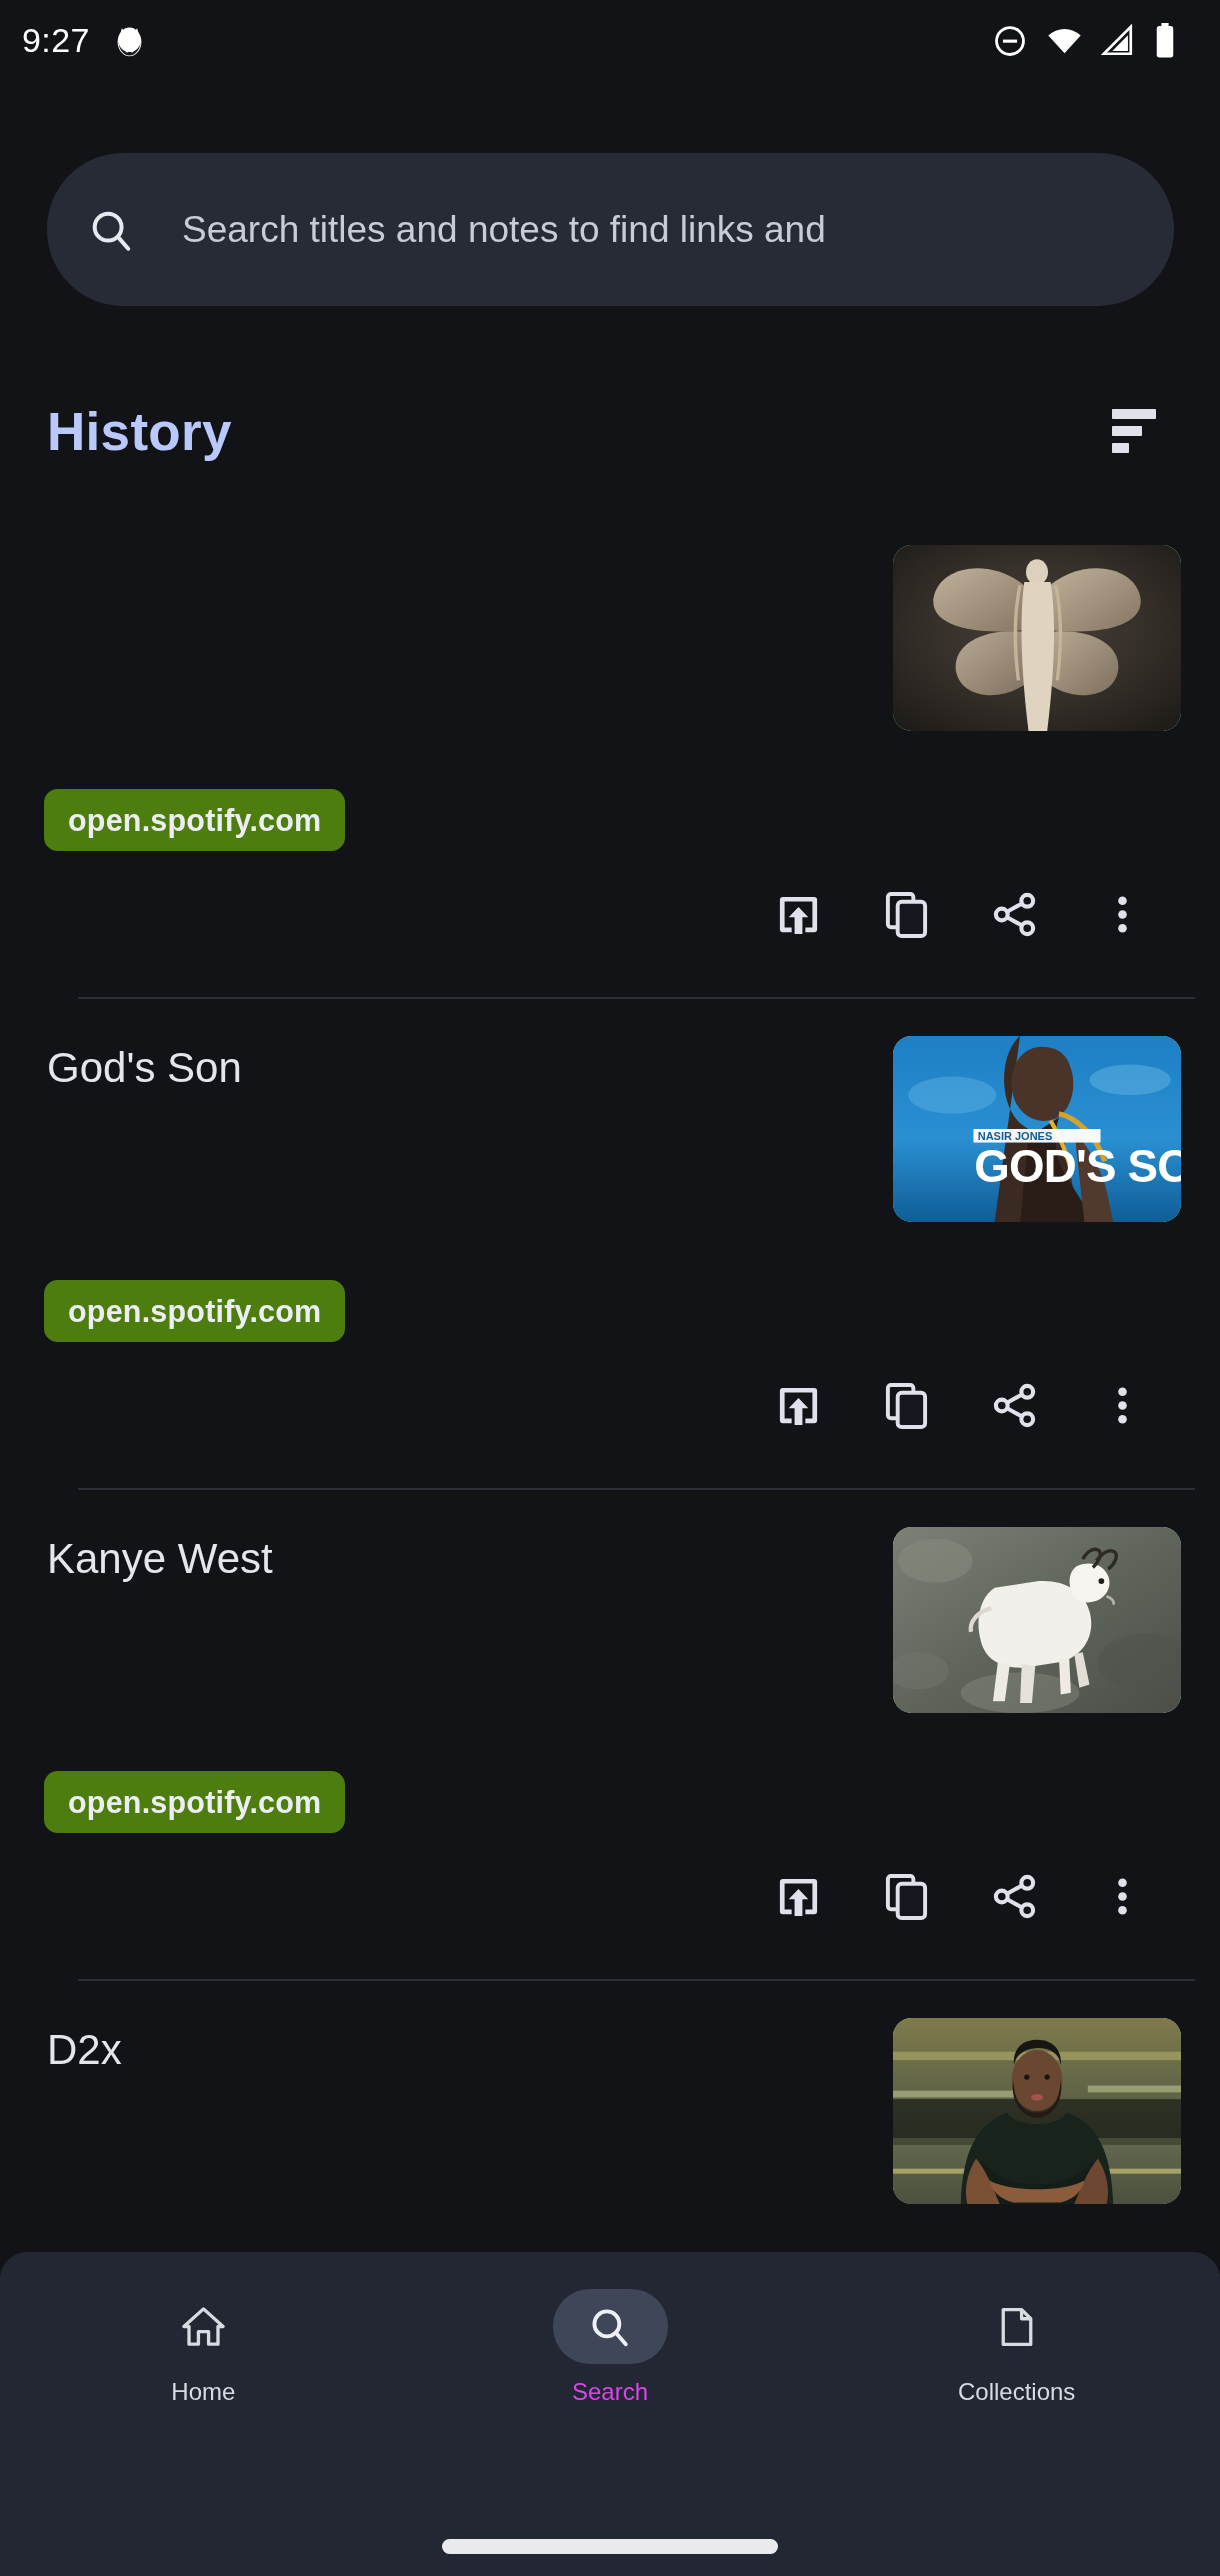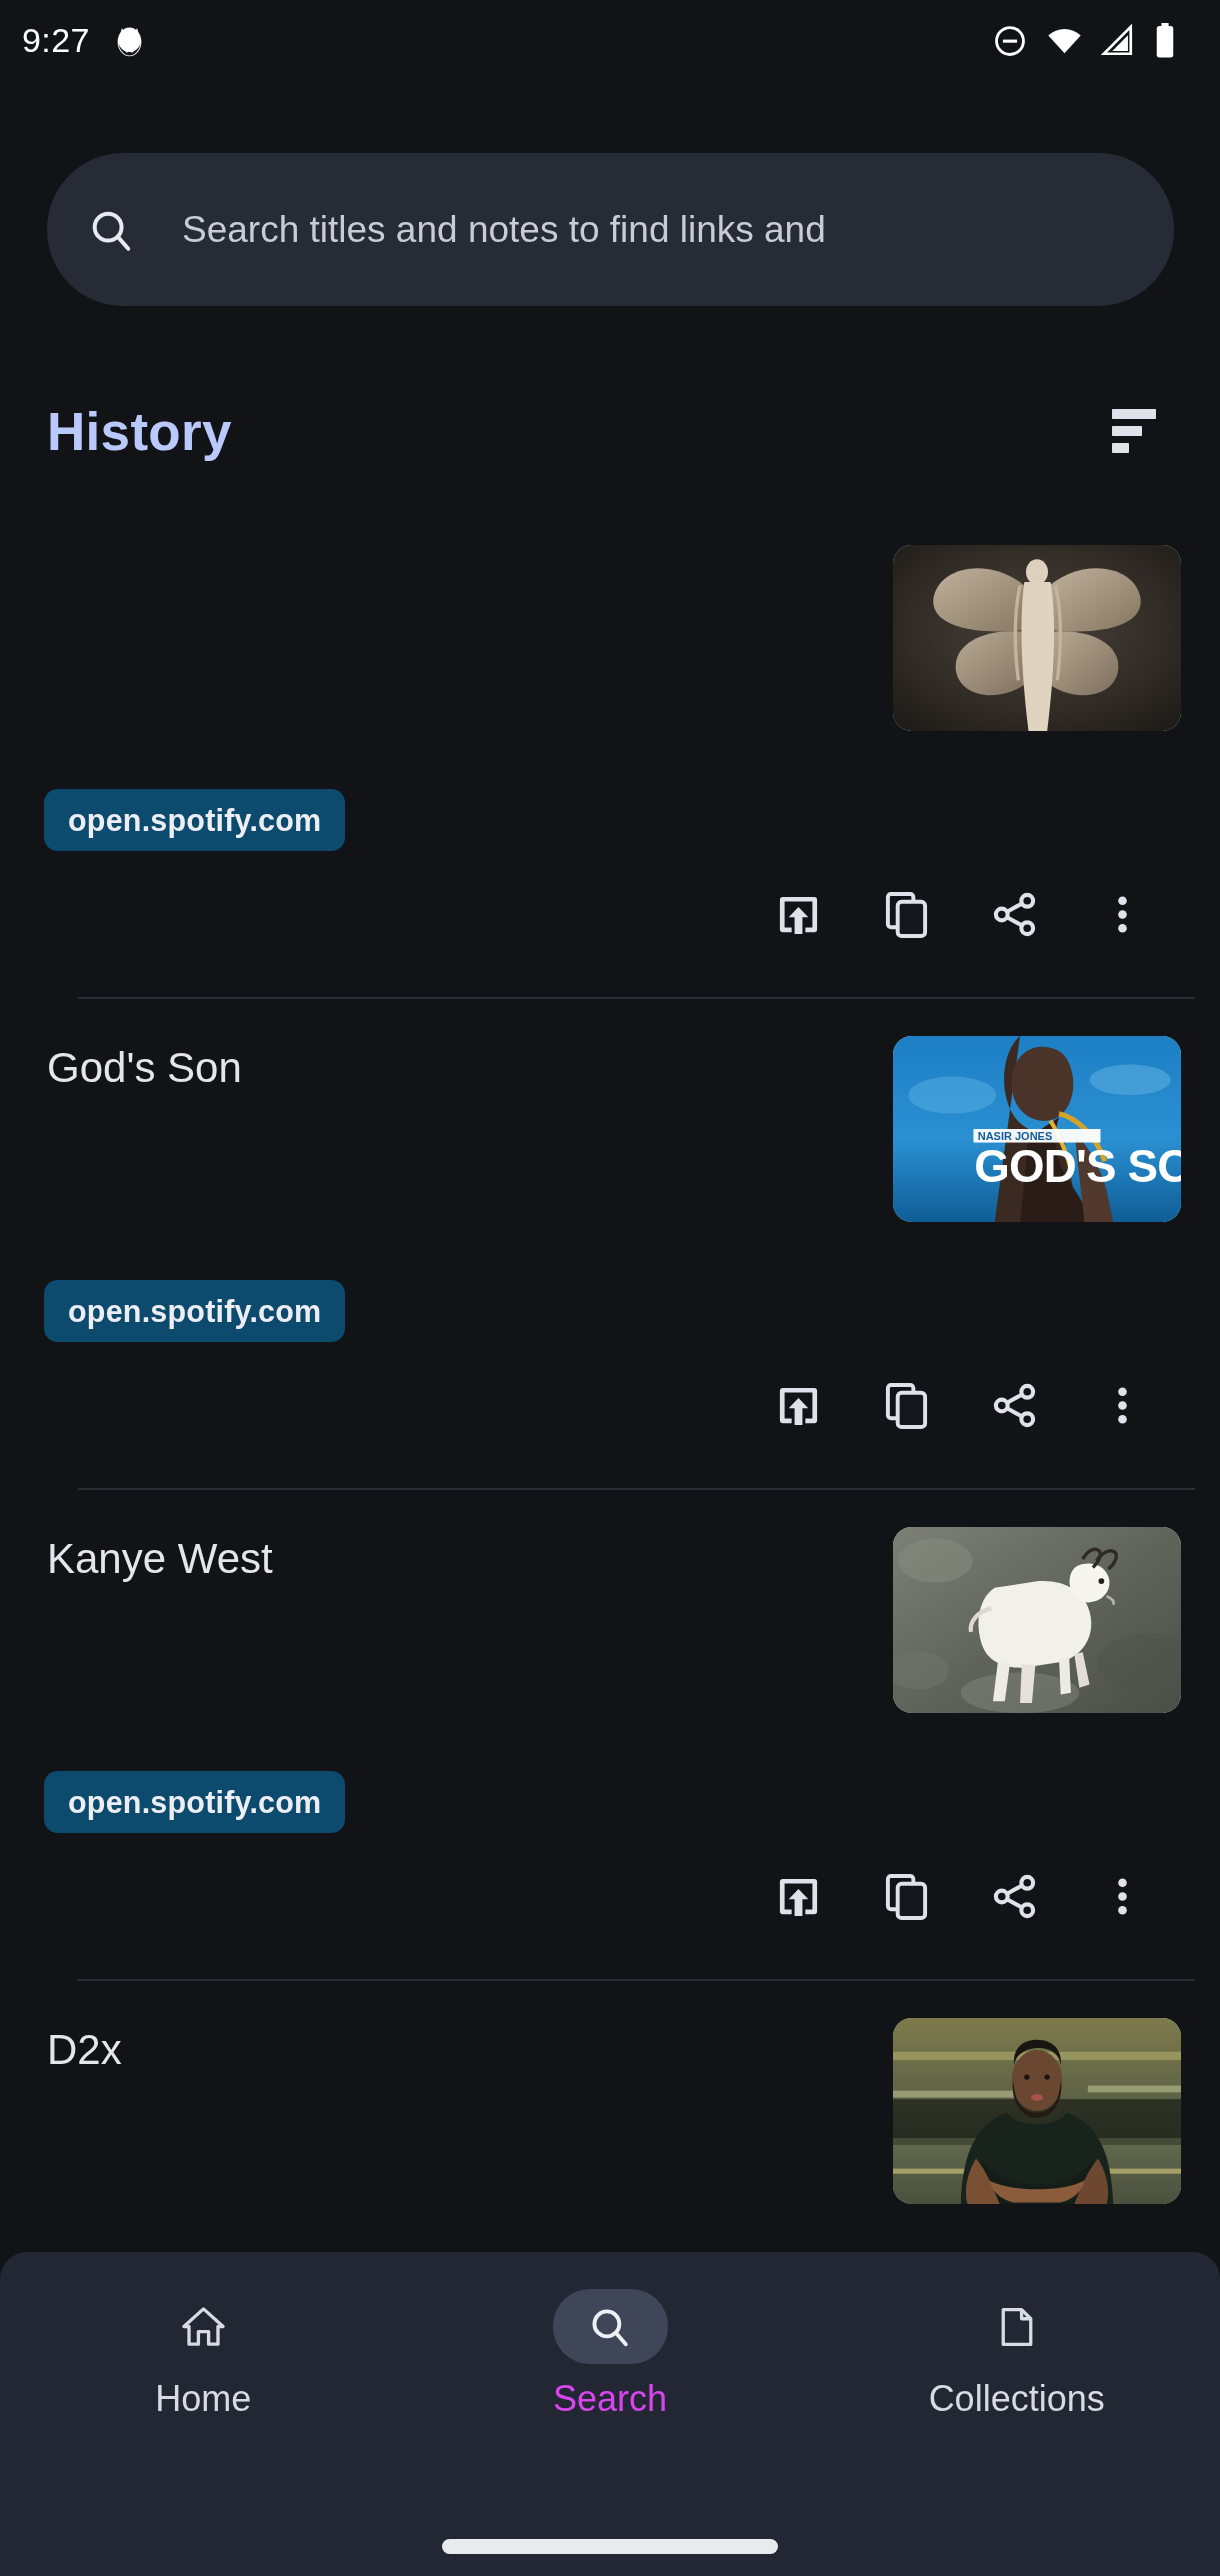--- a/index.html
+++ b/index.html
@@ -112,21 +112,21 @@
     width: 288px; height: 186px;
     border-radius: 18.6px;
     overflow: hidden;
     background: #86efac;
   }
   .thumb-art { width: 100%; height: 100%; display: block; }
 
   .domain-chip {
     position: absolute;
     top: 281px; left: 44px;
-    background: #0c4a6e;
+    background: #4d7c0f;
     border-radius: 13.6px;
     padding: 13.6px 24px;
     font-size: 30.5px;
     font-weight: bold;
     color: #eceef3;
     letter-spacing: 0.2px;
   }
 
   .item-actions {
     position: absolute;
@@ -174,21 +174,21 @@
   }
   .nav-pill {
     width: 115px; height: 75px;
     border-radius: 37px;
     display: flex;
     align-items: center;
     justify-content: center;
   }
   .nav-item.selected .nav-pill { background: #3e4657; }
   .nav-label {
-    font-size: 36px;
+    font-size: 24px;
     color: #d9dbe2;
   }
   .nav-item.selected .nav-label { color: #d946ef; }
 
   .home-indicator {
     position: absolute;
     left: 50%;
     transform: translateX(-50%);
     bottom: 22px;
     width: 336px;

